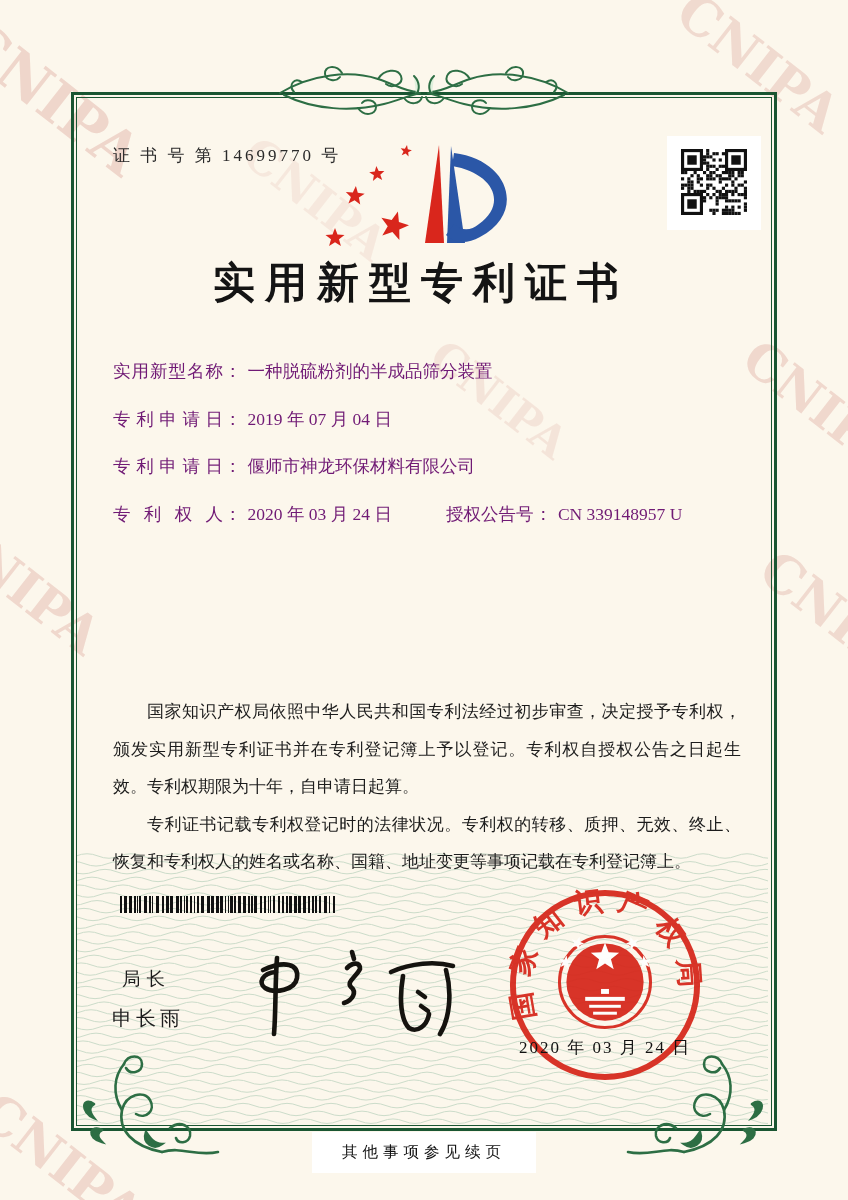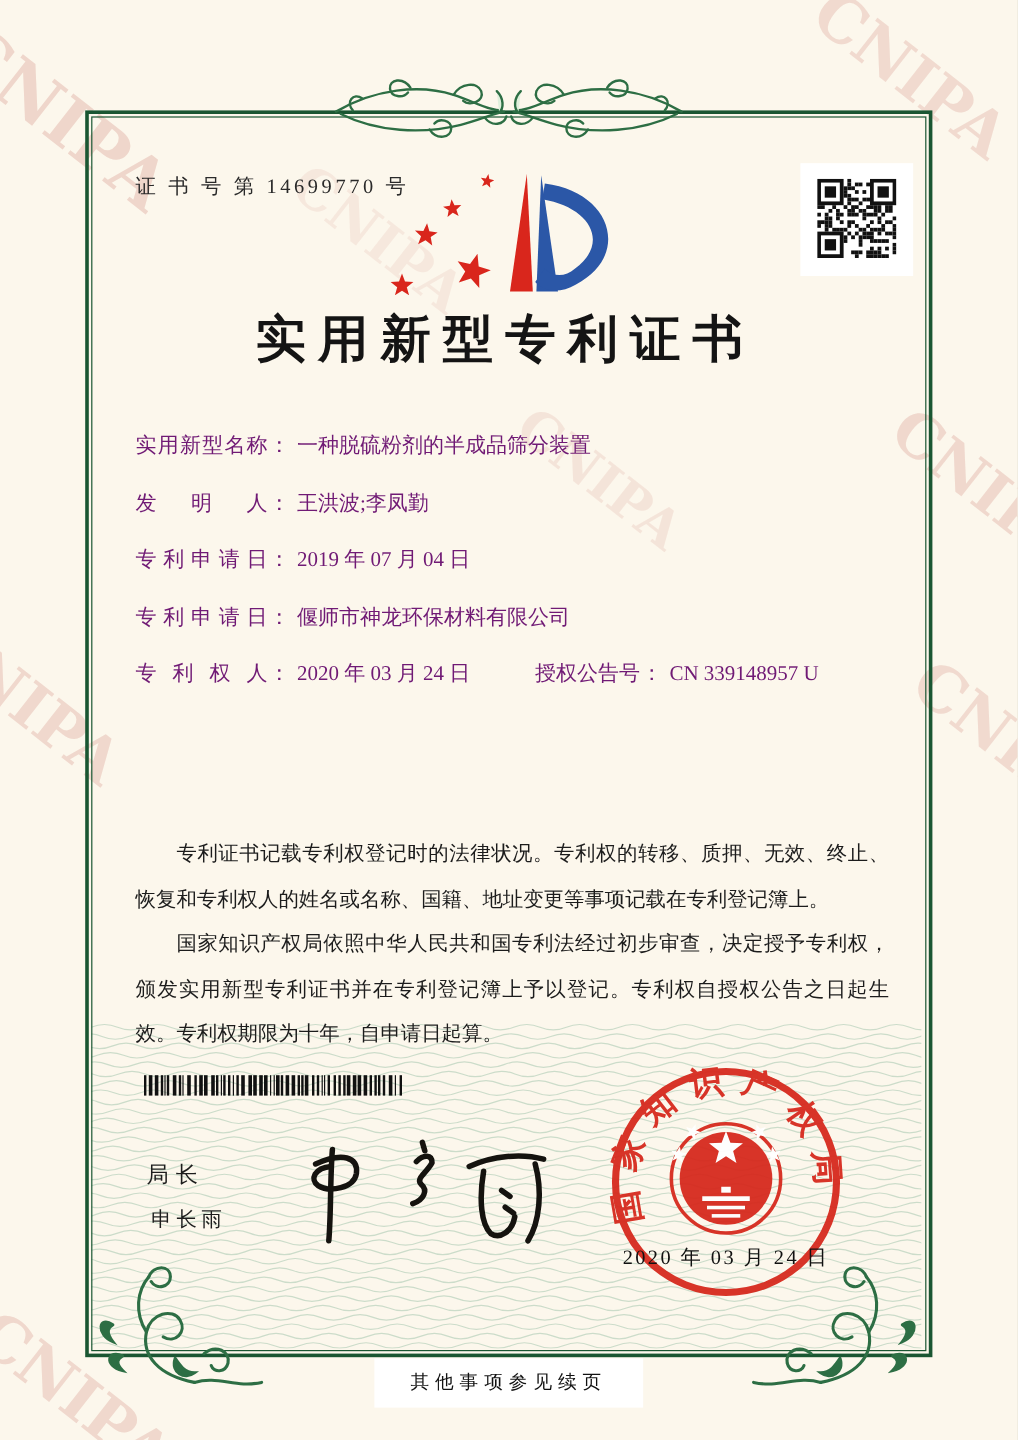--- a/index.html
+++ b/index.html
@@ -34,21 +34,21 @@
   .fvalue{white-space:pre;}
   .fgroup2{margin-left:54px;}
   
   .body-text{position:absolute;left:113px;top:693px;width:628px;}
   .body-text p{margin:0;font-size:17px;line-height:37.5px;text-indent:2em;
       text-align:justify;color:#1c1c1c;}
   
   .barcode{position:absolute;left:120px;top:896px;height:17px;display:flex;}
   .barcode i{display:block;height:100%;}
   .signer-title{position:absolute;left:122px;top:966px;font-size:18.5px;letter-spacing:6px;}
-  .signer-name{position:absolute;left:126px;top:1005px;font-size:17px;letter-spacing:4px;}
+  .signer-name{position:absolute;left:112px;top:1005px;font-size:20px;letter-spacing:4px;}
   .signature{position:absolute;left:243px;top:942px;}
   .seal{position:absolute;left:506px;top:886px;opacity:.94;}
   .seal-date{position:absolute;left:506px;top:1036px;width:198px;text-align:center;
       font-size:17px;letter-spacing:2px;color:#111;z-index:5;white-space:pre;}
   .page-footer{position:absolute;left:71px;width:700px;top:1092px;text-align:center;
       font-size:14.5px;letter-spacing:2px;color:#222;z-index:4;white-space:pre;}
   .note-box{position:absolute;left:50%;transform:translateX(-50%);top:1132px;
       background:#ffffff;padding:10px 30px;font-size:15.5px;letter-spacing:5px;
       color:#111;z-index:6;}
   .ornament,.corner{position:absolute;pointer-events:none;}
@@ -313,29 +313,28 @@
         <rect x="0" y="44" width="22" height="22" fill="#111"></rect>
         <rect x="3.142857142857143" y="47.14285714285714" width="15.714285714285714" height="15.714285714285714" fill="#fff"></rect>
         <rect x="6.285714285714286" y="50.285714285714285" width="9.428571428571429" height="9.428571428571429" fill="#111"></rect>
       </svg>
   </div>
 
   <div class="title">实用新型专利证书</div>
 
   <div class="fields">
     <div class="frow"><span class="flabel">实用新型名称</span><span class="fcolon">：</span><span class="fvalue">一种脱硫粉剂的半成品筛分装置</span></div>
-    <div class="frow"><span class="flabel">发明人</span><span class="fcolon">：</span><span class="fvalue">王洪波;李凤勤</span></div>
     <div class="frow"><span class="flabel">专利申请日</span><span class="fcolon">：</span><span class="fvalue">2019 年 07 月 04 日</span></div>
     <div class="frow"><span class="flabel">专利申请日</span><span class="fcolon">：</span><span class="fvalue">偃师市神龙环保材料有限公司</span></div>
     <div class="frow"><span class="flabel">专利权人</span><span class="fcolon">：</span><span class="fvalue">2020 年 03 月 24 日</span><span class="fgroup2"><span>授权公告号</span><span class="fcolon">：</span><span class="fvalue">CN 339148957 U</span></span></div>
   </div>
 
   <div class="body-text">
+    <p>国家知识产权局依照中华人民共和国专利法经过初步审查，决定授予专利权，颁发实用新型专利证书并在专利登记簿上予以登记。专利权自授权公告之日起生效。专利权期限为十年，自申请日起算。</p>
     <p>专利证书记载专利权登记时的法律状况。专利权的转移、质押、无效、终止、恢复和专利权人的姓名或名称、国籍、地址变更等事项记载在专利登记簿上。</p>
-    <p>国家知识产权局依照中华人民共和国专利法经过初步审查，决定授予专利权，颁发实用新型专利证书并在专利登记簿上予以登记。专利权自授权公告之日起生效。专利权期限为十年，自申请日起算。</p>
   </div>
 
   <div class="barcode" id="barcode">
       <i style="width: 2px; background: rgb(17, 17, 17);"></i>
       <i style="width: 2px; background: transparent;"></i>
       <i style="width: 3px; background: rgb(17, 17, 17);"></i>
       <i style="width: 2px; background: transparent;"></i>
       <i style="width: 3px; background: rgb(17, 17, 17);"></i>
       <i style="width: 2px; background: transparent;"></i>
       <i style="width: 2px; background: rgb(17, 17, 17);"></i>

